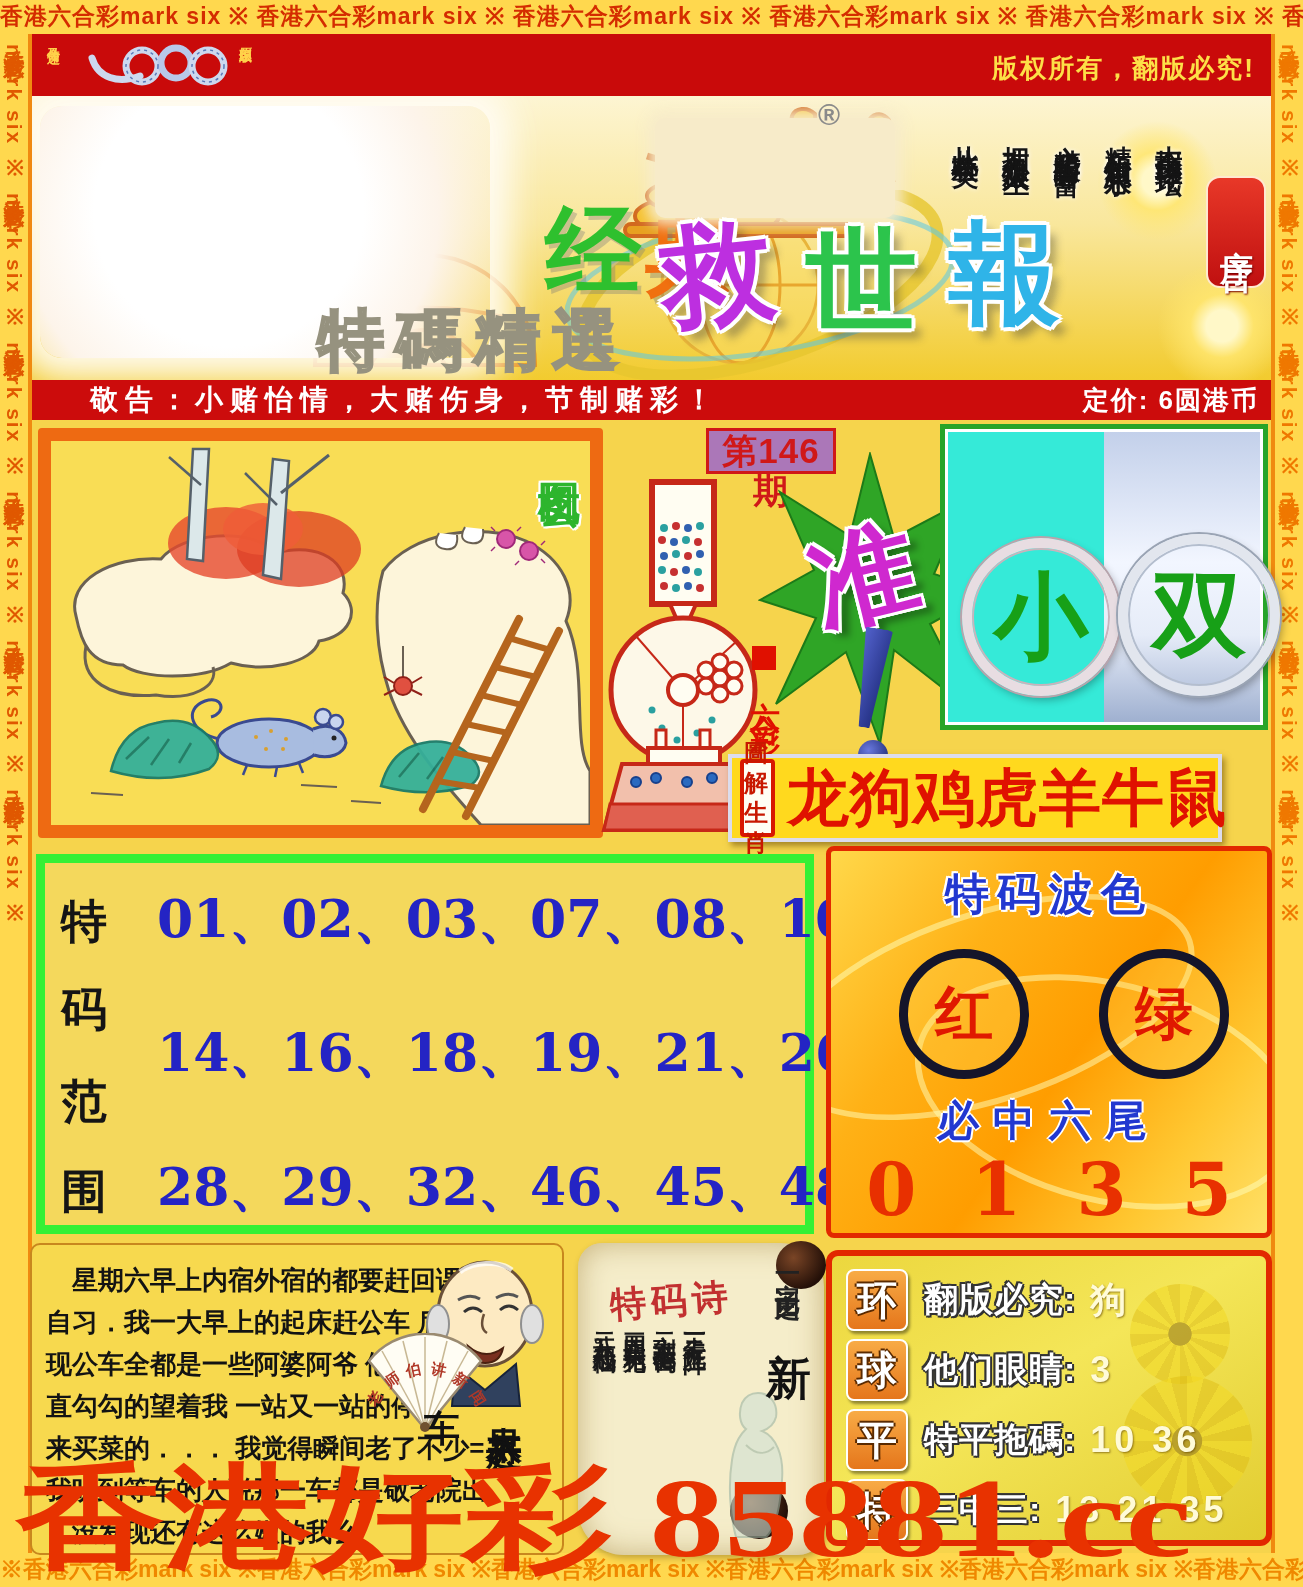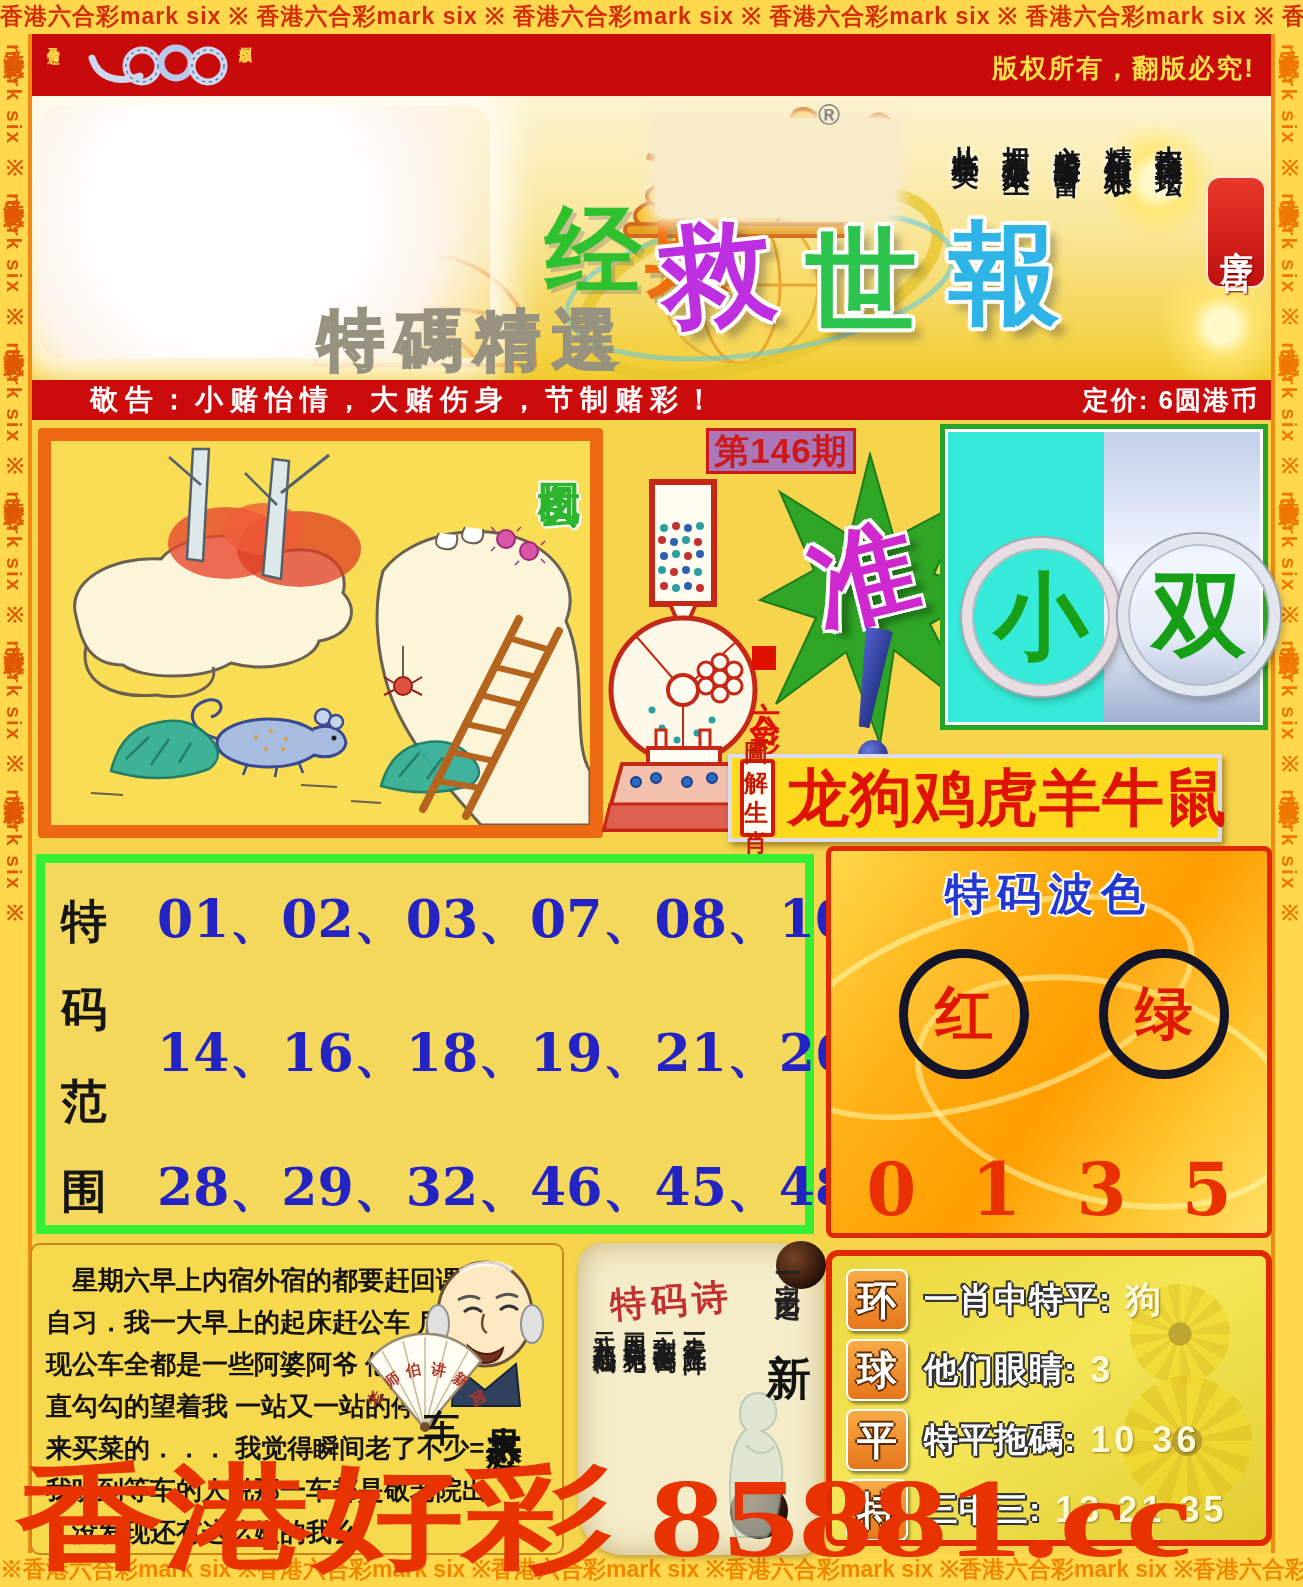--- a/index.html
+++ b/index.html
@@ -54,21 +54,21 @@
   
   #notice-bar{position:absolute;left:32px;top:380px;width:1239px;height:40px;background:#cc0c0c;}
   #warning-text{position:absolute;left:58px;top:0;line-height:40px;color:#fff;font-size:28px;font-weight:bold;letter-spacing:7px;}
   #price-text{position:absolute;right:12px;top:0;line-height:40px;color:#fff;font-size:26px;font-weight:bold;letter-spacing:2px;}
   
   #mystery-box{position:absolute;left:38px;top:428px;width:565px;height:410px;background:#f9dd55;
      border:13px solid #ee6a12;box-sizing:border-box;border-radius:4px;}
   #mystery-label{position:absolute;right:8px;top:8px;writing-mode:vertical-rl;font-size:42px;line-height:46px;font-weight:bold;color:#2db52d;
      text-shadow:-2px 0 #fff,2px 0 #fff,0 -2px #fff,0 2px #fff,2px 2px #fff,-2px -2px #fff;}
   
-  #issue-label{position:absolute;left:706px;top:428px;width:150px;height:46px;background:#ab77b8;border:3px solid #d01818;
+  #issue-label{position:absolute;left:706px;top:428px;width:130px;height:46px;background:#ab77b8;border:3px solid #d01818;
      box-sizing:border-box;text-align:center;line-height:40px;font-size:35px;font-weight:bold;color:#d01818;letter-spacing:1px;}
   #machine{position:absolute;left:592px;top:478px;}
   #marksix-sq{position:absolute;left:752px;top:646px;width:24px;height:24px;background:#e01000;}
   #marksix-v{position:absolute;left:749px;top:678px;writing-mode:vertical-rl;font-size:30px;line-height:32px;font-weight:bold;color:#e01000;letter-spacing:12px;}
   #starburst{position:absolute;left:758px;top:452px;}
   #zhun{position:absolute;left:812px;top:508px;font-size:105px;font-weight:bold;color:#cf28cf;transform:rotate(-14deg);
      text-shadow:-3px 0 #fff,3px 0 #fff,0 -3px #fff,0 3px #fff,3px 3px #fff,-3px -3px #fff,3px -3px #fff,-3px 3px #fff,9px 9px 7px rgba(0,0,0,.35);}
   #bang-bar{position:absolute;left:852px;top:628px;width:38px;height:100px;border-radius:10px;
      background:linear-gradient(100deg,#5a6ad8,#16226e);clip-path:polygon(16% 0,88% 0,66% 100%,38% 100%);transform:rotate(9deg);}
   #bang-dot{position:absolute;left:858px;top:740px;width:30px;height:30px;border-radius:50%;
@@ -449,20 +449,21 @@
   <div id="wave-box">
     <div class="swirl" style="left:-60px;top:60px;width:420px;height:180px;transform:rotate(-18deg);"></div>
     <div class="swirl" style="left:80px;top:130px;width:380px;height:210px;transform:rotate(14deg);"></div>
     <div id="wave-title">特码波色</div>
     <div class="wave-circle" id="wave-red">
       <span>红</span>
     </div>
     <div class="wave-circle" id="wave-green">
       <span>绿</span>
     </div>
+    <div id="wave-six">必中六尾</div>
     <div id="wave-digits">0 1 3 5 6 8</div>
   </div>
 
   <div id="story-box">
     <div id="story-lines">
       <div class="story-line">　星期六早上内宿外宿的都要赶回课室</div>
       <div class="story-line">自习．我一大早上的起床赶公车 后来发</div>
       <div class="story-line">现公车全都是一些阿婆阿爷 他们眼睛</div>
       <div class="story-line">直勾勾的望着我 一站又一站的停下</div>
       <div class="story-line">来买菜的．．． 我觉得瞬间老了不少= =</div>
@@ -522,21 +523,21 @@
       <div>三四回头二相见，</div>
       <div>二八三九想成仙。</div>
     </div>
   </div>
 
   <div id="hq-box">
     <div class="sunflower" style="right:36px;top:28px;width:100px;height:100px;"></div>
     <div class="sunflower" style="right:14px;top:120px;width:130px;height:130px;"></div>
     <div class="hq-row" style="top:12px;">
       <div class="hq-square">环</div>
-      <div class="hq-label">一肖中特平:</div>
+      <div class="hq-label">翻版必究:</div>
       <div class="hq-value">狗</div>
     </div>
     <div class="hq-row" style="top:82px;">
       <div class="hq-square">球</div>
       <div class="hq-label">他们眼睛:</div>
       <div class="hq-value">3</div>
     </div>
     <div class="hq-row" style="top:152px;">
       <div class="hq-square">平</div>
       <div class="hq-label">特平拖碼:</div>

